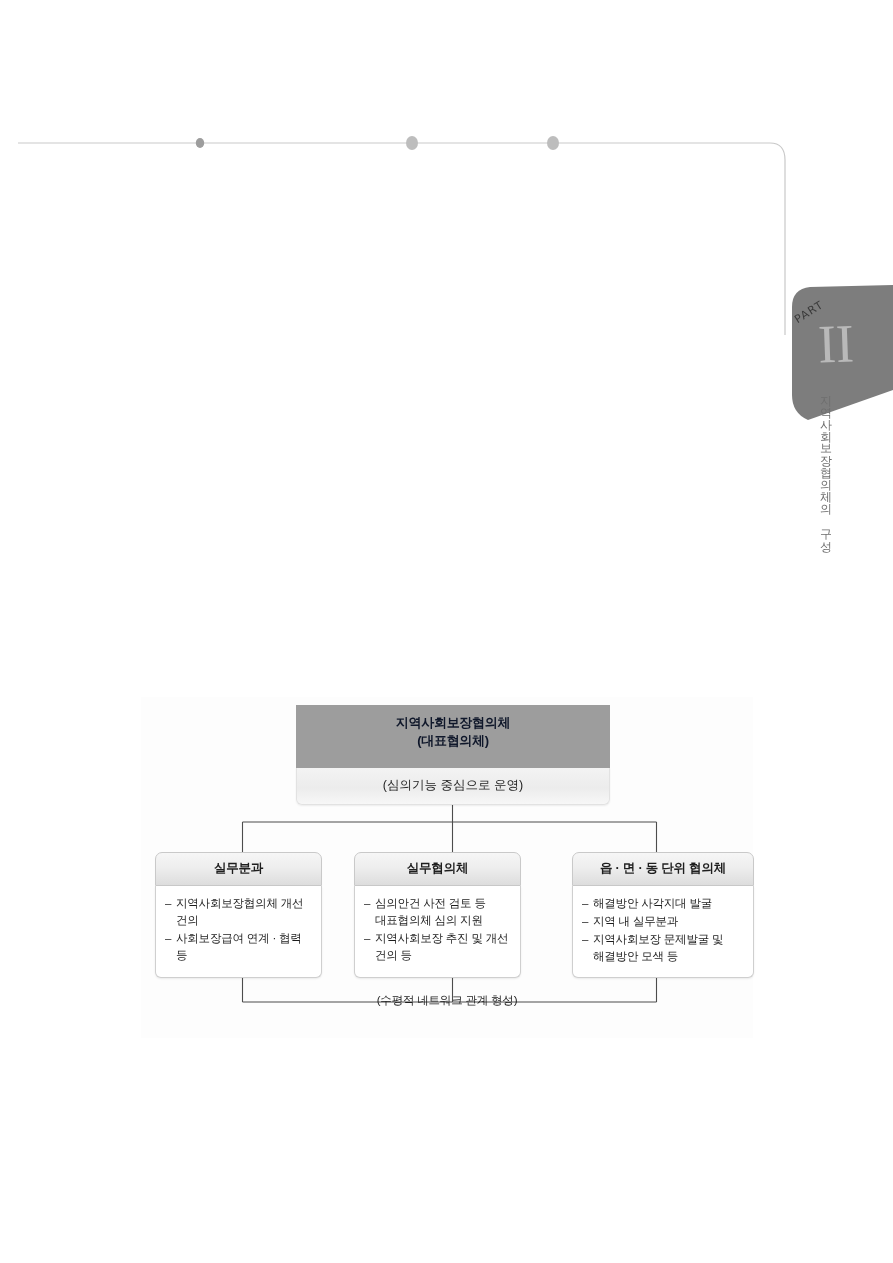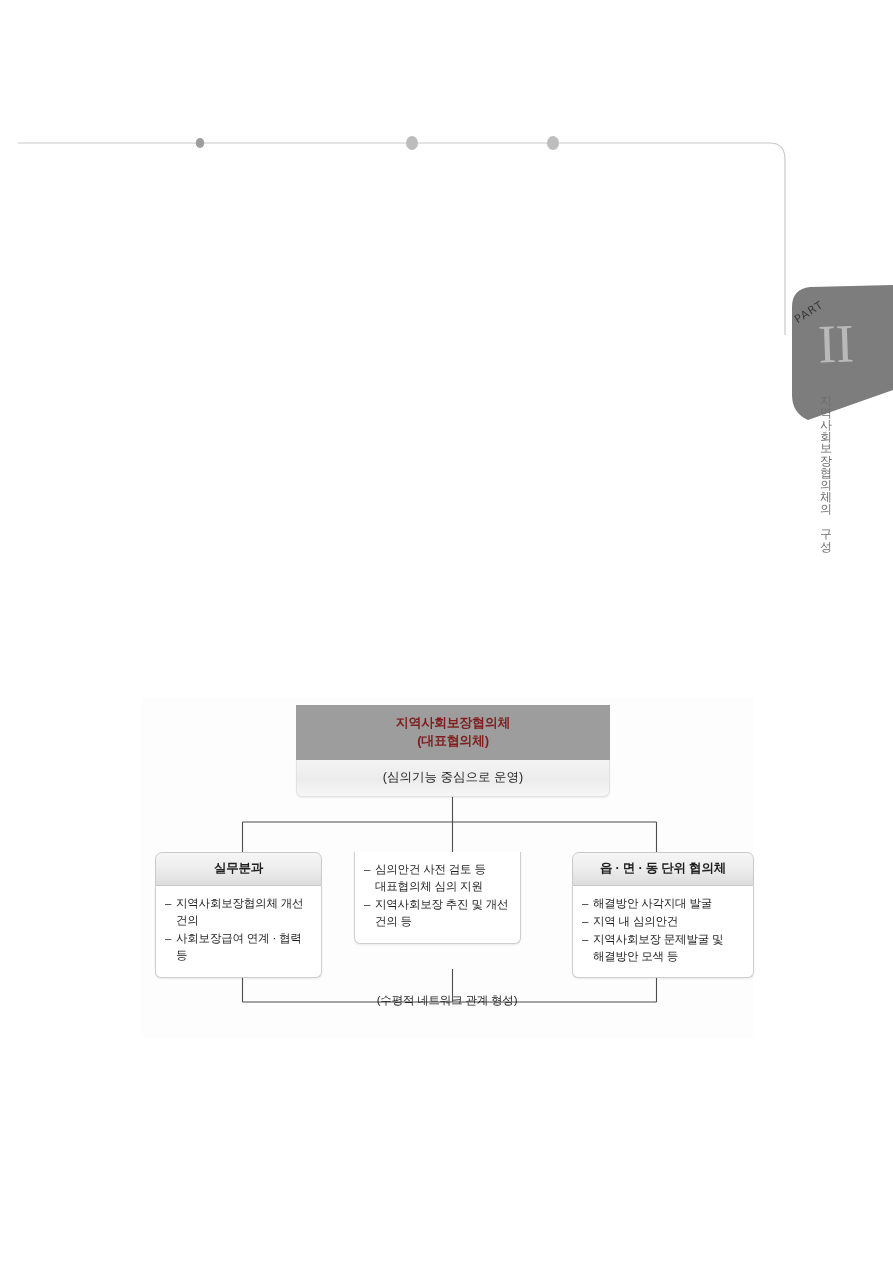--- a/index.html
+++ b/index.html
@@ -92,26 +92,26 @@
 
   
   .top-node {
     position: absolute;
     left: 155px;
     top: 8px;
     width: 314px;
   }
   .top-node-header {
     background: #9d9d9d;
-    color: #7f1d1d;
+    color: #0f172a;
     text-align: center;
     font-size: 13px;
     line-height: 18px;
     font-weight: bold;
-    padding: 9px 0 10px 0;
+    padding: 9px 0 18px 0;
     letter-spacing: -0.3px;
   }
   .top-node-body {
     background: linear-gradient(to bottom, #f3f3f3 0%, #ececec 55%, #f7f7f7 100%);
     border: 1px solid #e2e2e2;
     border-top: none;
     border-radius: 0 0 6px 6px;
     text-align: center;
     font-size: 12.5px;
     line-height: 17px;
@@ -234,20 +234,21 @@
         <span class="btext">지역사회보장협의체 개선 건의</span>
       </div>
       <div class="bullet">
         <span class="dash">–</span>
         <span class="btext">사회보장급여 연계 · 협력 등</span>
       </div>
     </div>
   </div>
 
   <div class="node n1">
+    <div class="node-header">실무협의체</div>
     <div class="node-body">
       <div class="bullet">
         <span class="dash">–</span>
         <span class="btext">심의안건 사전 검토 등
 대표협의체 심의 지원</span>
       </div>
       <div class="bullet">
         <span class="dash">–</span>
         <span class="btext">지역사회보장 추진 및 개선
 건의 등</span>
@@ -257,21 +258,21 @@
 
   <div class="node n2">
     <div class="node-header">읍 · 면 · 동 단위 협의체</div>
     <div class="node-body">
       <div class="bullet">
         <span class="dash">–</span>
         <span class="btext">해결방안 사각지대 발굴</span>
       </div>
       <div class="bullet">
         <span class="dash">–</span>
-        <span class="btext">지역 내 심의안건</span>
+        <span class="btext">지역 내 실무분과</span>
       </div>
       <div class="bullet">
         <span class="dash">–</span>
         <span class="btext">지역사회보장 문제발굴 및
 해결방안 모색 등</span>
       </div>
     </div>
   </div>
 
   <div class="diagram-caption">(수평적 네트워크 관계 형성)</div>

